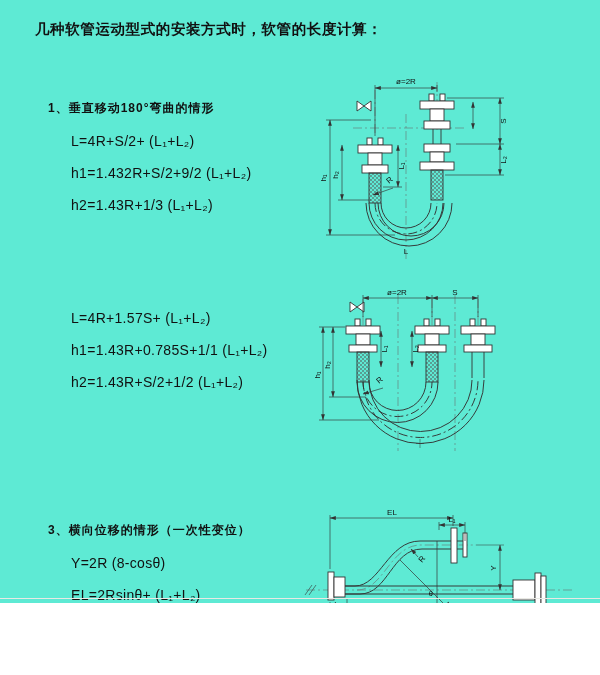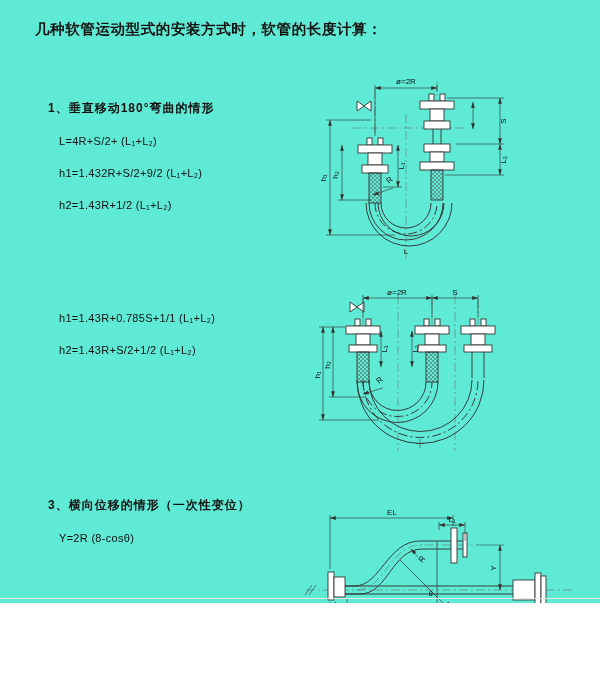--- a/index.html
+++ b/index.html
@@ -2,22 +2,22 @@
 <html><head>
 <meta charset="utf-8">
 <style>
   html,body { margin:0; padding:0; }
   body { font-family:"Liberation Sans","DejaVu Sans",sans-serif; background:#ffffff; }
   .page { position:relative; width:600px; height:603px; background:#5eead4; overflow:hidden; }
   .title { position:absolute; left:35px; top:20px; font-size:14.5px; font-weight:bold;
            letter-spacing:0.6px; color:#111; }
   .section { position:absolute; left:48px; color:#111; }
   .heading { font-size:12px; font-weight:bold; letter-spacing:1px; margin-bottom:8px; }
-  .formula { font-size:11px; margin-left:11px; height:32px; line-height:32px; letter-spacing:0.3px; }
-  #section-1 { top:100px; } #section-2 { top:302px; } #section-3 { top:497px; }
+  .formula { font-size:14px; margin-left:23px; height:32px; line-height:32px; letter-spacing:0.3px; }
+  #section-1 { top:100px; } #section-2 { top:302px; } #section-3 { top:522px; }
   .diag { position:absolute; }
   .part-g rect, .part-g polygon { fill:#ffffff; stroke:#333; stroke-width:0.9; }
   .part-g line { stroke:#333; stroke-width:0.9; }
   .thin path, .thin line { fill:none; stroke:#333; stroke-width:0.95; }
   .cl { fill:none; stroke:#666; stroke-width:0.55; stroke-dasharray:9 3 2 3; }
   .dims line, .dims path { stroke:#333; stroke-width:0.65; fill:none; }
   .dims text { font-size:8px; fill:#111; stroke:none; font-family:"Liberation Sans",sans-serif; }
   .lab-big { font-size:11px; }
   .lab-med { font-size:9px; }
   .lab-sm  { font-size:7px; }
@@ -27,31 +27,33 @@
 <body>
 
 <div class="page">
 
   <div class="title">几种软管运动型式的安装方式时，软管的长度计算：</div>
 
   <div class="section" id="section-1">
     <div class="heading">1、垂直移动180°弯曲的情形</div>
     <div class="formula">L=4R+S/2+ (L₁+L₂)</div>
     <div class="formula">h1=1.432R+S/2+9/2 (L₁+L₂)</div>
-    <div class="formula">h2=1.43R+1/2 (L₁+L₂)</div>
+    <div class="formula">h2=1.43R+1/3 (L₁+L₂)</div>
   </div>
 
   <div class="section" id="section-2">
+    <div class="formula">L=4R+1.57S+ (L₁+L₂)</div>
     <div class="formula">h1=1.43R+0.785S+1/1 (L₁+L₂)</div>
     <div class="formula">h2=1.43R+S/2+1/2 (L₁+L₂)</div>
   </div>
 
   <div class="section" id="section-3">
     <div class="heading">3、横向位移的情形（一次性变位）</div>
     <div class="formula">Y=2R (8-cosθ)</div>
+    <div class="formula">EL=2Rsinθ+ (L₁+L₂)</div>
   </div>
 
   <svg class="diag" style="left:315px;top:72px" width="285" height="195" viewBox="0 0 285 195">
     <defs>
       <marker id="a1" markerWidth="7" markerHeight="5" refX="5.8" refY="2.5" orient="auto-start-reverse" markerUnits="userSpaceOnUse">
         <path d="M0,0.6 L6,2.5 L0,4.4 z" fill="#333"></path>
       </marker>
       <pattern id="hx1" width="4" height="4" patternUnits="userSpaceOnUse">
         <path d="M0,4 L4,0 M0,0 L4,4" stroke="#555" stroke-width="0.5"></path>
       </pattern>

